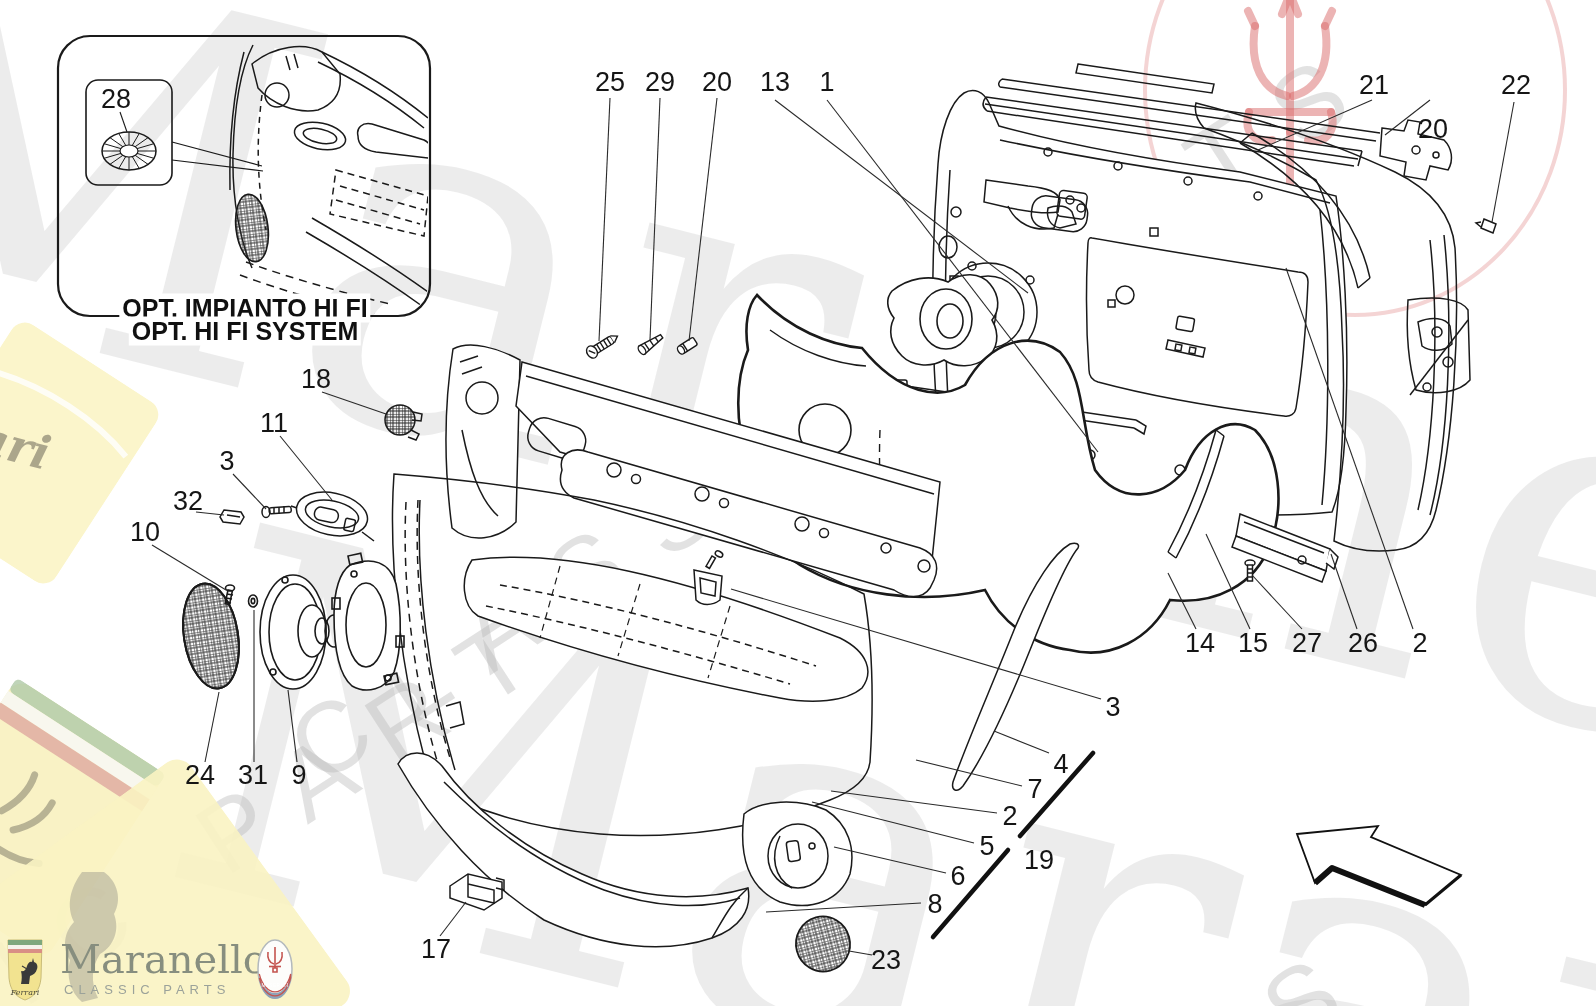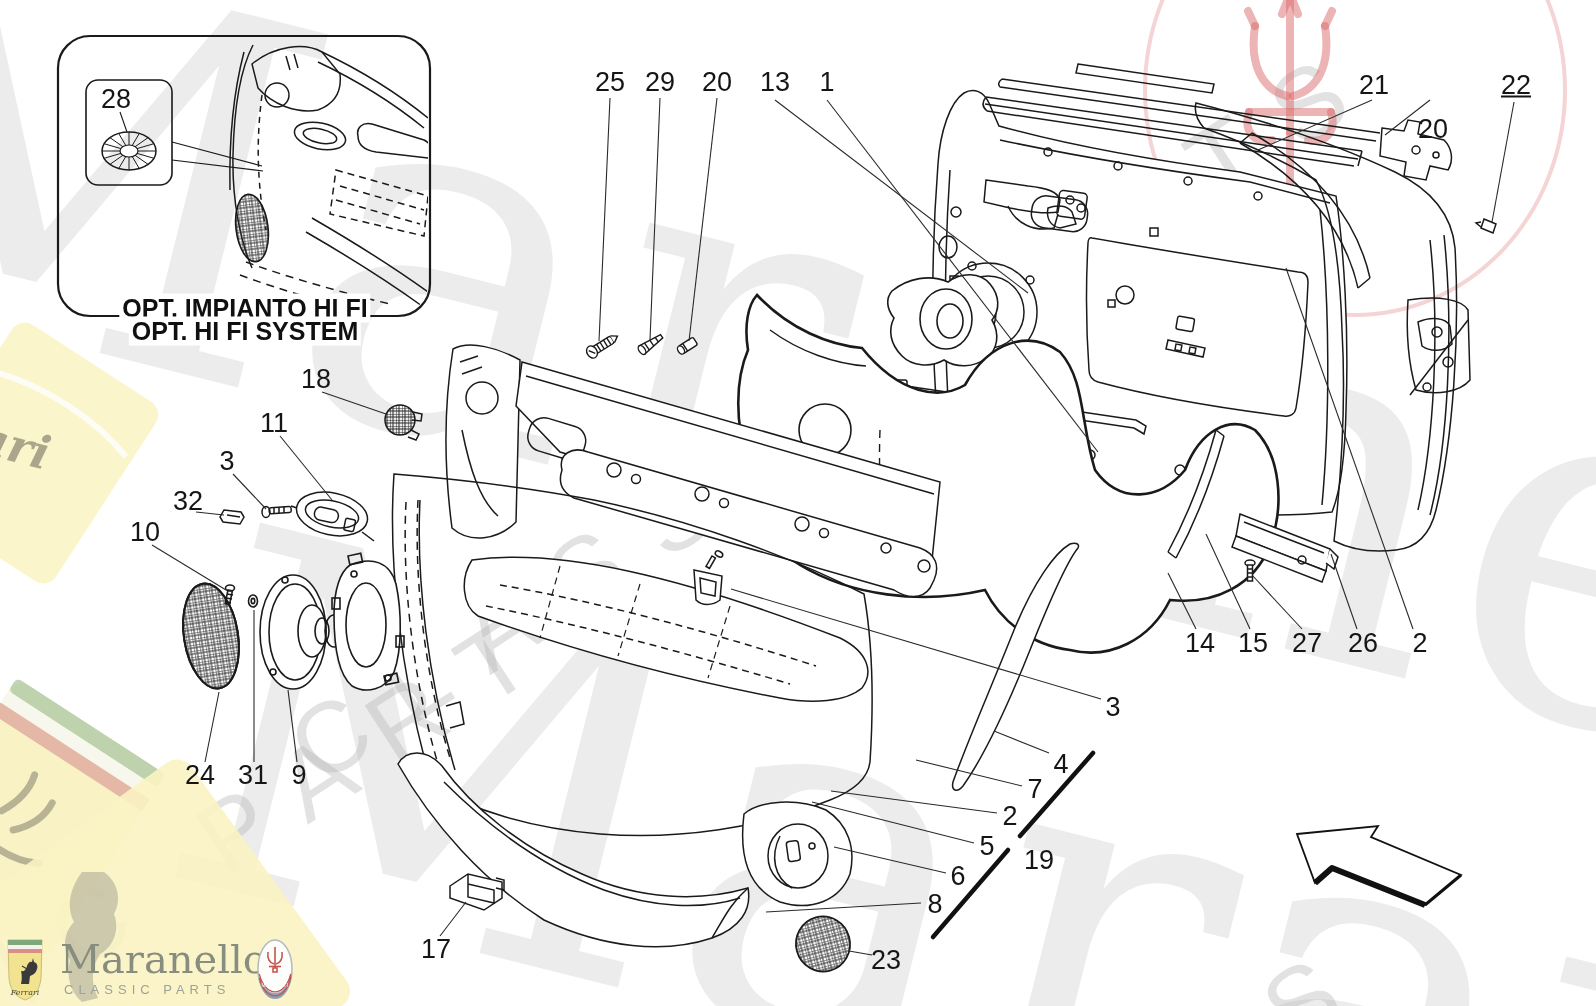--- a/index.html
+++ b/index.html
@@ -443,21 +443,21 @@
   </svg>
 
   <div id="labels-layer">
       <div class="part-label" style="left: 610px; top: 82px;">25</div>
       <div class="part-label" style="left: 660px; top: 82px;">29</div>
       <div class="part-label" style="left: 717px; top: 82px;">20</div>
       <div class="part-label" style="left: 775px; top: 82px;">13</div>
       <div class="part-label" style="left: 827px; top: 82px;">1</div>
       <div class="part-label" style="left: 1374px; top: 85px;">21</div>
       <div class="part-label" style="left: 1433px; top: 85px; margin-top: 44px;">20</div>
-      <div class="part-label" style="left: 1516px; top: 85px; text-decoration: underline;">22</div>
+      <div class="part-label" style="left: 1516px; top: 85px;">22</div>
       <div class="part-label" style="left: 116px; top: 99px;">28</div>
       <div class="part-label" style="left: 316px; top: 379px;">18</div>
       <div class="part-label" style="left: 274px; top: 423px;">11</div>
       <div class="part-label" style="left: 227px; top: 461px;">3</div>
       <div class="part-label" style="left: 188px; top: 501px;">32</div>
       <div class="part-label" style="left: 145px; top: 532px;">10</div>
       <div class="part-label" style="left: 200px; top: 775px;">24</div>
       <div class="part-label" style="left: 253px; top: 775px;">31</div>
       <div class="part-label" style="left: 299px; top: 775px;">9</div>
       <div class="part-label" style="left: 436px; top: 949px;">17</div>

